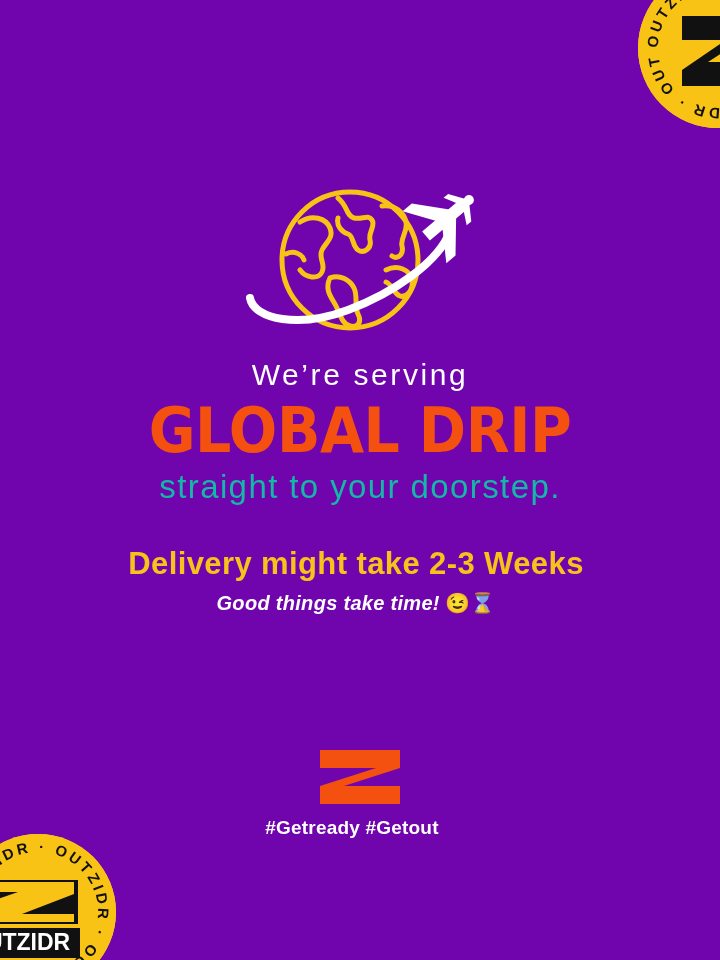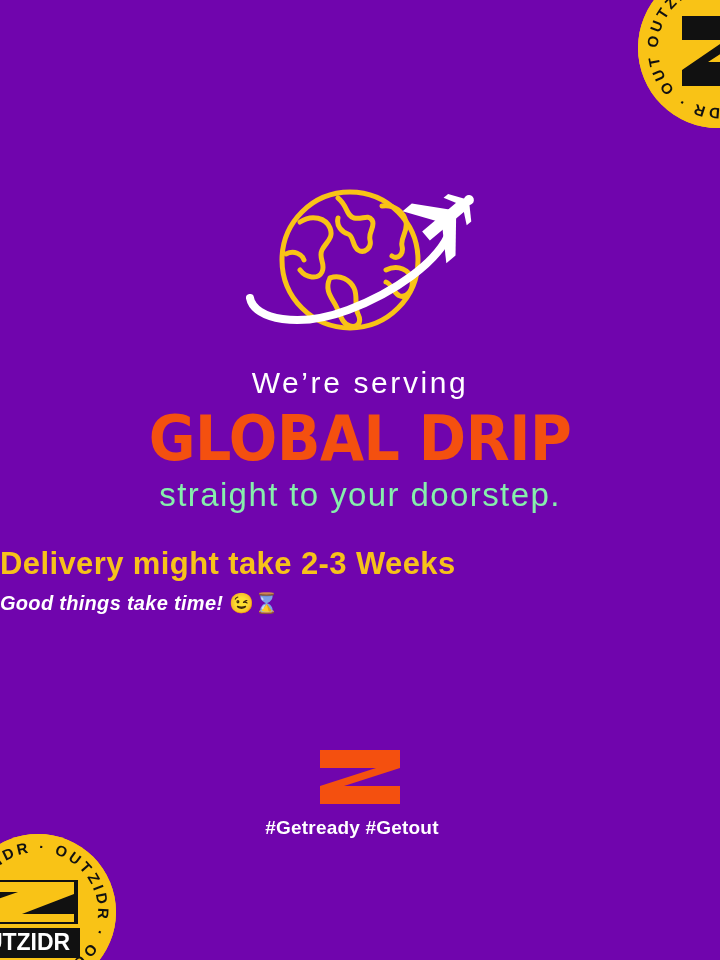--- a/index.html
+++ b/index.html
@@ -14,41 +14,41 @@
   
   .badge{position:absolute;border-radius:50%;background:#F9C316;}
   .badge svg{display:block;}
   #badge-tr{width:160px;height:160px;left:638px;top:-32px;}
   #badge-bl{width:156px;height:156px;left:-40px;top:834px;}
 
   
   .globe-wrap{position:absolute;left:230px;top:170px;width:260px;height:180px;}
 
   
-  .copy{position:absolute;left:0;right:0;top:368px;text-align:center;}
+  .copy{position:absolute;left:0;right:0;top:360px;text-align:center;}
   .line-serving{
     color:#FFFFFF;font-size:30px;font-weight:300;letter-spacing:2.6px;
     line-height:1;margin:0 0 10px 0;
   }
   .line-global{
     color:#F4500F;
     font-family:"DejaVu Sans", sans-serif;
     font-size:62px;font-weight:bold;
     letter-spacing:-0.5px;
     line-height:1;
     margin:0 0 8px 0;
     transform:scaleX(0.92);
     transform-origin:center;
   }
   .line-doorstep{
-    color:#86efac;font-size:33px;font-weight:300;letter-spacing:1.4px;
+    color:#14b8a6;font-size:33px;font-weight:300;letter-spacing:1.4px;
     line-height:1;margin:0;
   }
 
-  .delivery{position:absolute;left:0;right:8px;top:548px;}
+  .delivery{position:absolute;left:0;right:8px;top:548px;text-align:center;}
   .delivery-main{
     color:#F7C21A;font-size:31px;font-weight:bold;letter-spacing:0.4px;
     line-height:1;margin:0 0 14px 0;
   }
   .delivery-sub{
     color:#FFFFFF;font-size:20px;font-weight:bold;font-style:italic;
     letter-spacing:0.3px;line-height:1;margin:0;
   }
   .delivery-sub .emoji{font-style:normal;letter-spacing:0;}
 

